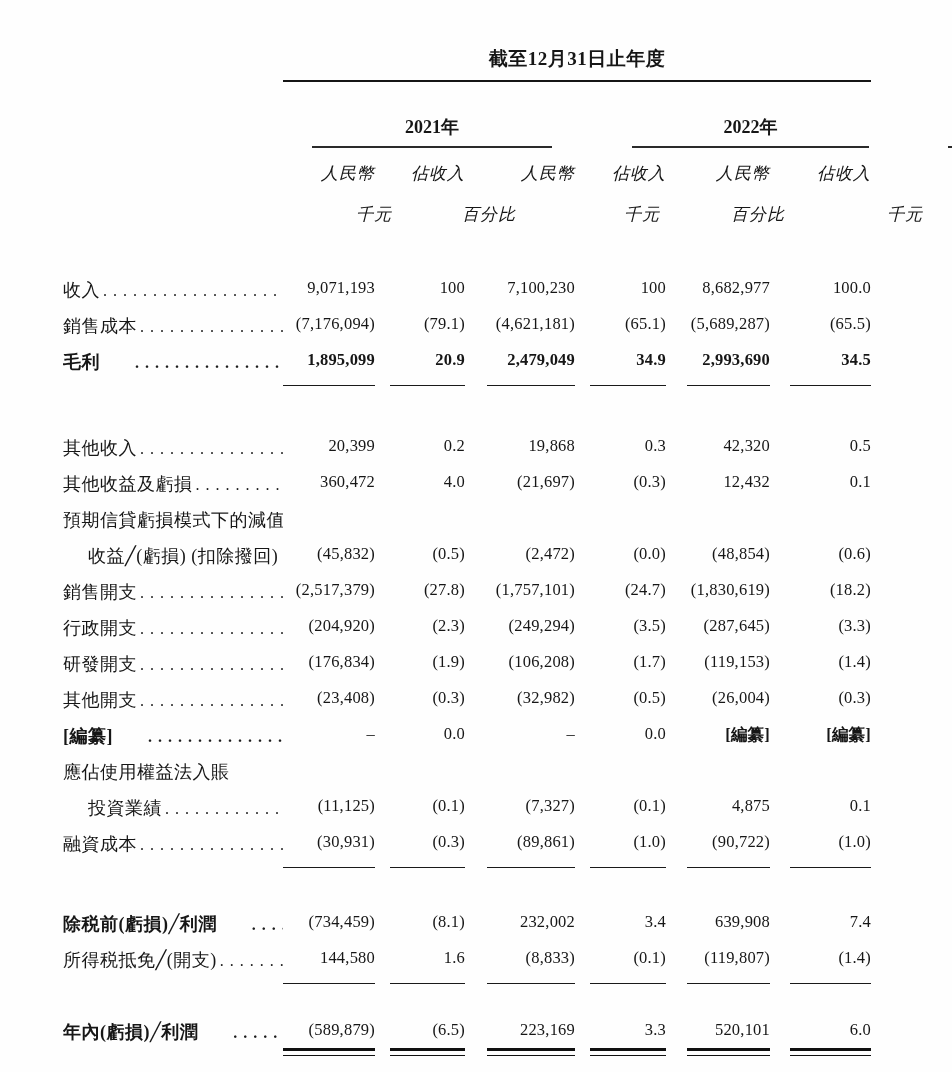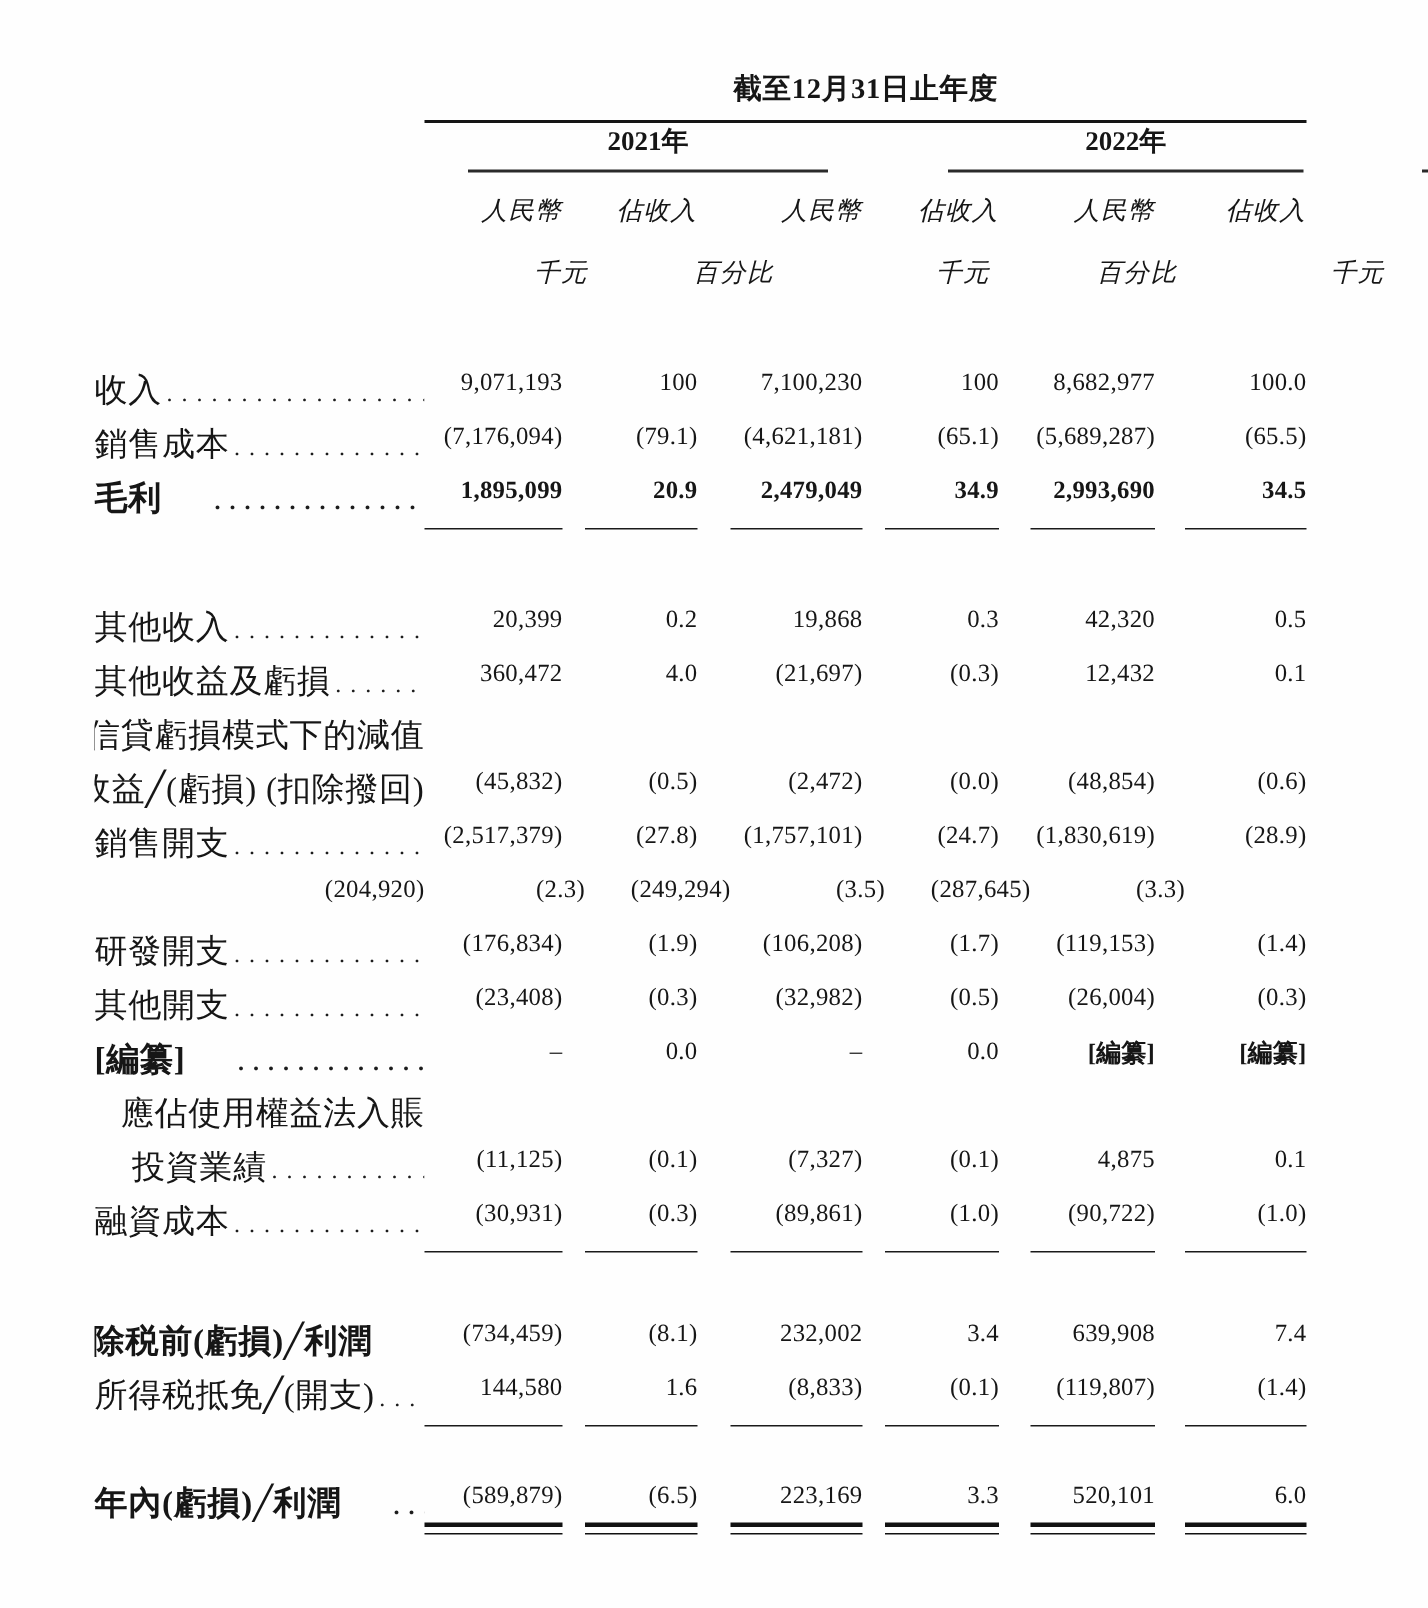--- a/index.html
+++ b/index.html
@@ -10,41 +10,41 @@
   }
   .page{width:952px;height:1016px;box-sizing:border-box;padding:46px 81px 4px 63px;}
   .fin-table{width:808px;}
   .trow{
     display:grid;
     grid-template-columns:220px 92px 15px 75px 22px 88px 15px 76px 21px 83px 20px 81px;
     align-items:end;
   }
   .cell{padding-bottom:6px;box-sizing:border-box;min-height:36px;display:flex;align-items:baseline;}
   .num{justify-content:flex-end;font-size:16.5px;letter-spacing:.2px;white-space:nowrap;}
-  .label{font-size:22px;justify-content:flex-end;overflow:hidden;}
+  .label{font-size:18px;justify-content:space-between;overflow:hidden;}
   .label .lbl{white-space:nowrap;letter-spacing:.5px;}
   .indent{padding-left:25px;}
   .bold{font-weight:bold;gap:32px;}
   .leaders{flex:1;overflow:hidden;white-space:nowrap;margin-left:3px;}
   .leaders::after{
     content:". . . . . . . . . . . . . . . . . . . . . . . . . . . . . . . . . . . . . .";
     font-size:16px;letter-spacing:1px;color:#1c1c1c;
   }
   .u1{border-bottom:1.5px solid #1a1a1a;}
   .u2{position:relative;}
   .u2::after{
     content:"";position:absolute;left:0;right:0;bottom:0;height:8px;
     border-top:3.5px solid #111;border-bottom:1.5px solid #111;box-sizing:border-box;
   }
   
   .title-cell{
     grid-column:2/13;text-align:center;font-weight:bold;font-size:19px;
     letter-spacing:.5px;padding-bottom:8px;border-bottom:2px solid #151515;
   }
-  .year-row{margin-top:0;gap:29px;}
+  .year-row{margin-top:33px;gap:29px;}
   .year-cell{text-align:center;font-weight:bold;font-size:18px;padding-bottom:7px;border-bottom:2px solid #2a2a2a;}
   .yc1{grid-column:2/5;} .yc2{grid-column:6/9;} .yc3{grid-column:10/13;}
   .sub-row{margin-top:14px;}
   .sub-row2{margin-top:18px;gap:17px;}
   .sub-cell{font-style:italic;font-size:17px;text-align:right;display:block;letter-spacing:1px;}
   .c2{grid-column:2;} .c4{grid-column:4;} .c6{grid-column:6;} .c8{grid-column:8;} .c10{grid-column:10;} .c12{grid-column:12;}
   .tbody{margin-top:52px;}
   .spacer{width:100%;}
 </style>
 </head>
@@ -208,23 +208,27 @@
           <div class="cell num">(2,517,379)</div>
           <div class="cell"></div>
           <div class="cell num">(27.8)</div>
           <div class="cell"></div>
           <div class="cell num">(1,757,101)</div>
           <div class="cell"></div>
           <div class="cell num">(24.7)</div>
           <div class="cell"></div>
           <div class="cell num">(1,830,619)</div>
           <div class="cell"></div>
-          <div class="cell num">(28.9)</div>
-        </div>
-        <div class="trow">
+          <div class="cell num">(18.2)</div>
+        </div>
+        <div class="trow">
+          <div class="cell label">
+            <span class="lbl">行政開支</span>
+            <div class="leaders"></div>
+          </div>
           <div class="cell num">(204,920)</div>
           <div class="cell"></div>
           <div class="cell num">(2.3)</div>
           <div class="cell"></div>
           <div class="cell num">(249,294)</div>
           <div class="cell"></div>
           <div class="cell num">(3.5)</div>
           <div class="cell"></div>
           <div class="cell num">(287,645)</div>
           <div class="cell"></div>

